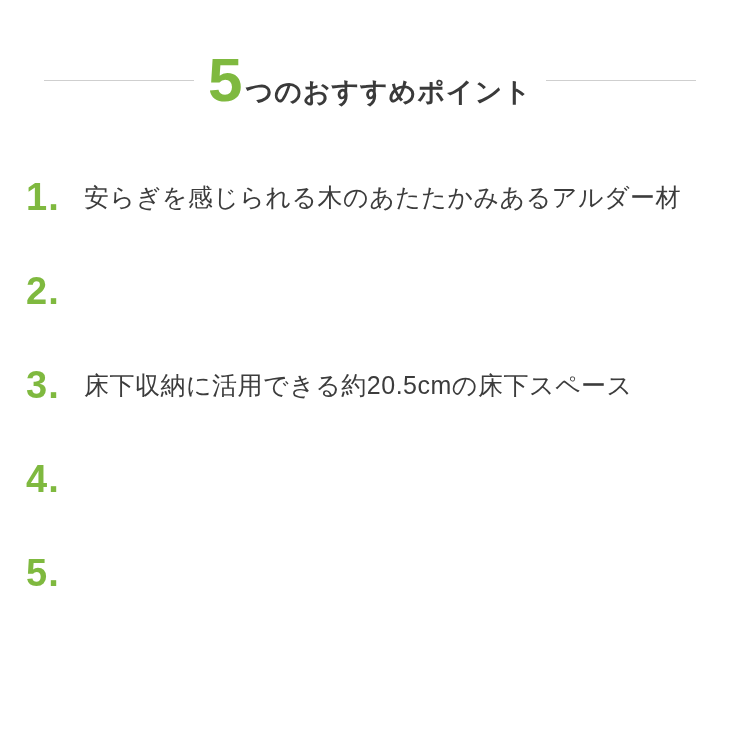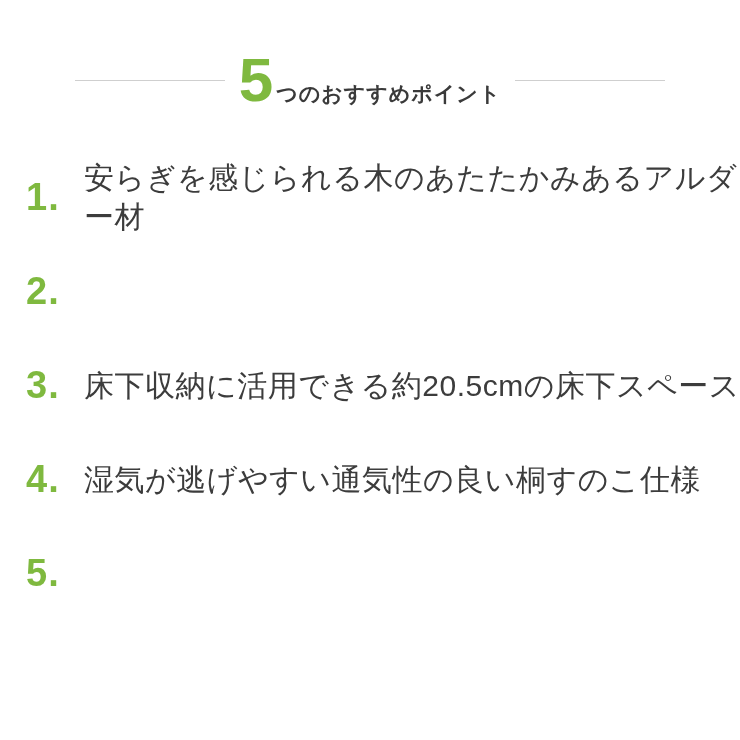--- a/index.html
+++ b/index.html
@@ -51,21 +51,21 @@
     white-space: nowrap;
   }
   .headline-num {
     font-size: 62px;
     font-weight: bold;
     color: #7fb93f;
     line-height: 1;
     letter-spacing: -1px;
   }
   .headline-text {
-    font-size: 21px;
+    font-size: 27px;
     font-weight: bold;
     color: #3a3a3a;
     letter-spacing: 1px;
     margin-left: 4px;
   }
 
   
   .points {
     position: absolute;
     top: 150px;
@@ -82,21 +82,21 @@
   .point-num {
     font-size: 38px;
     font-weight: bold;
     color: #7fb93f;
     line-height: 1;
     width: 58px;
     flex: 0 0 58px;
     letter-spacing: 1px;
   }
   .point-text {
-    font-size: 30px;
+    font-size: 25px;
     color: #3c3c3c;
     letter-spacing: 0.5px;
     line-height: 1.3;
   }
 </style>
 </head>
 <body>
 
 <div class="page">
 
@@ -120,21 +120,20 @@
       <span class="point-num">2.</span>
     </div>
 
     <div class="point-row">
       <span class="point-num">3.</span>
       <span class="point-text">床下収納に活用できる約20.5cmの床下スペース</span>
     </div>
 
     <div class="point-row">
       <span class="point-num">4.</span>
-      <span class="point-text">湿気が逃げやすい通気性の良い桐すのこ仕様</span>
     </div>
 
     <div class="point-row">
       <span class="point-num">5.</span>
     </div>
 
   </div>
 
 </div>
 

